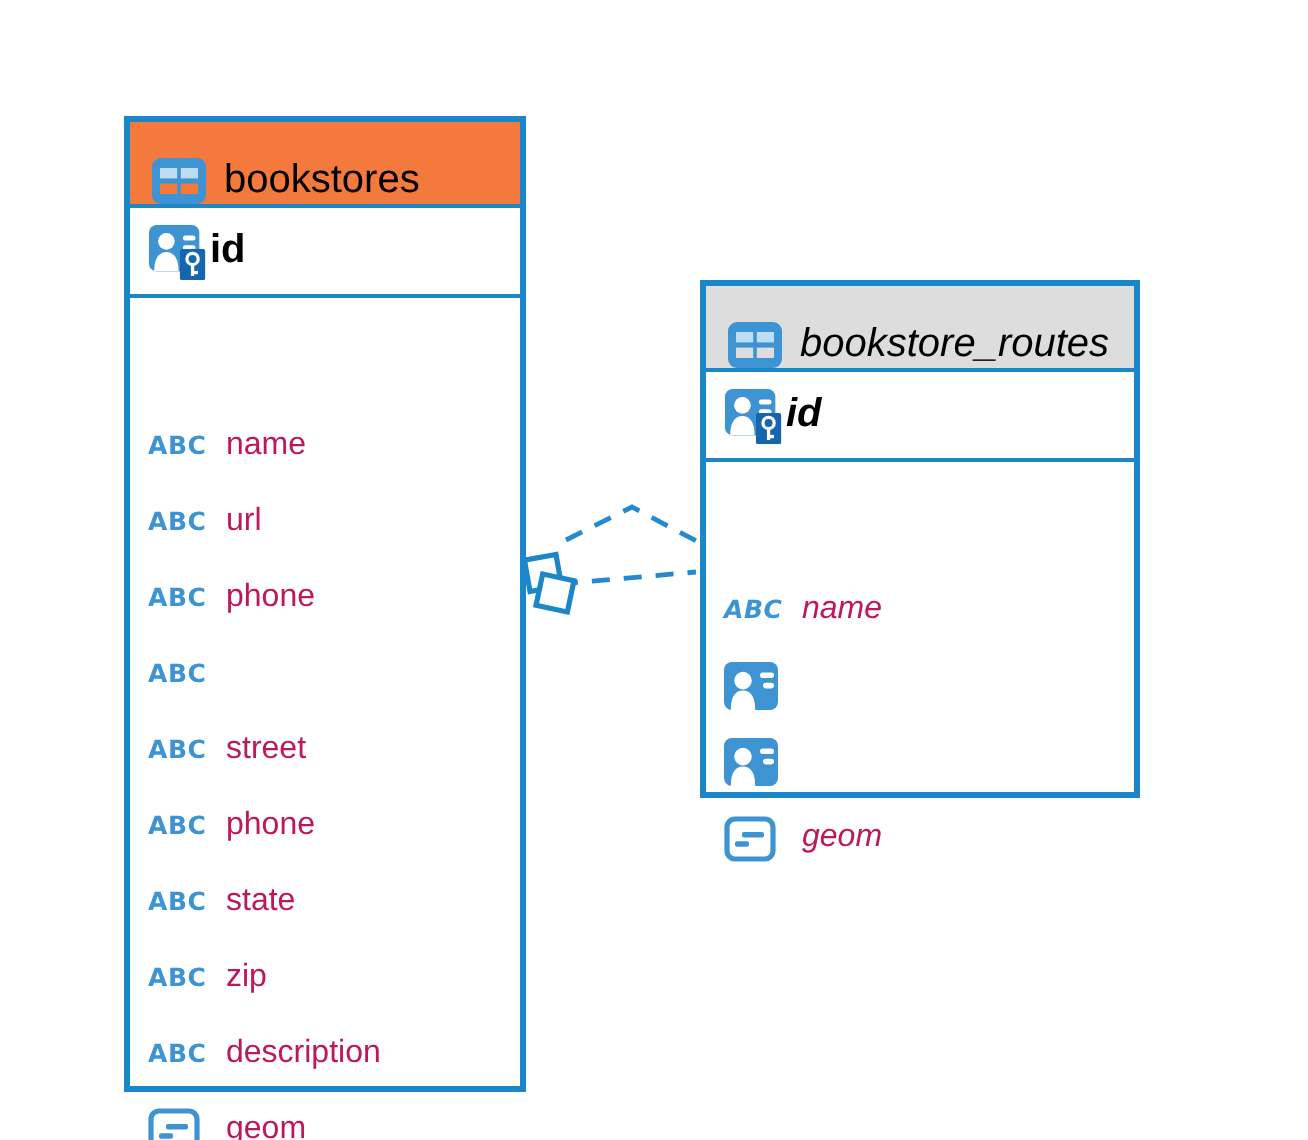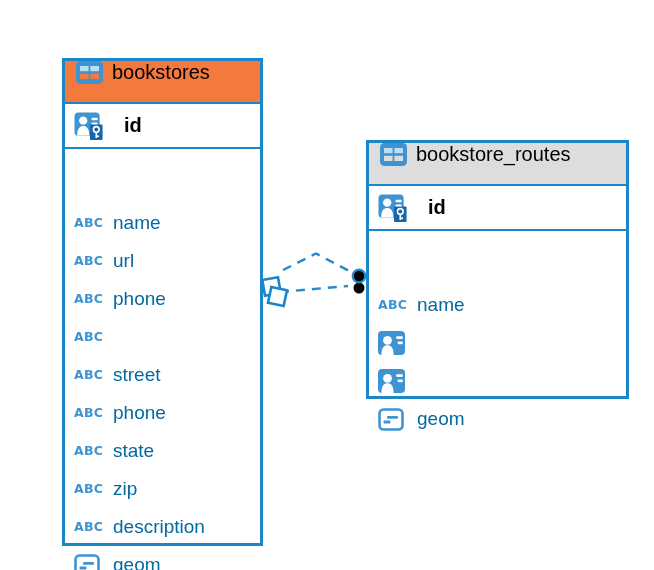--- a/index.html
+++ b/index.html
@@ -6,37 +6,37 @@
   .canvas {
     position:relative; width:654px; height:570px; background:#ffffff;
     font-family:"Liberation Sans", sans-serif; overflow:hidden;
   }
   .connector-layer { position:absolute; left:0; top:0; width:654px; height:570px; }
   .erd-table {
     position:absolute; background:#ffffff;
     border:3px solid #1B87C9; box-sizing:border-box;
   }
   .tbl-bookstores { left:62px; top:58px;  width:201px; height:488px; }
-  .tbl-routes     { left:366px; top:140px; width:263px; height:259px; }
+  .tbl-routes     { left:350px; top:140px; width:220px; height:259px;font-style:italic; }
   .hdr {
-    height:41px; display:flex; align-items:flex-start;
+    height:41px; display:flex; align-items:flex-end;
     padding-left:11px; gap:9px;
     border-bottom:2px solid #1B87C9;
     font-size:20px; color:#000;
   }
   .pk-row {
     height:43px; display:flex; align-items:center;
-    padding-left:9px; gap:19px;
+    padding-left:9px; gap:0;
     border-bottom:2px solid #1B87C9;
     font-size:20px; font-weight:700; color:#000;
   }
   .cols { padding:7px 0 6px 0;margin-top:48px; }
   .row { display:flex; align-items:center; height:38px; padding-left:9px; gap:8px; }
   .icon-box { width:31px; display:flex; align-items:center; flex:0 0 31px; }
-  .colname { font-size:19px; color:#0369a1; white-space:nowrap; }
+  .colname { font-size:16px; color:#be185d; white-space:nowrap; }
   .abc {
     font-family:"DejaVu Sans", sans-serif;
     font-size:12.5px; font-weight:800; letter-spacing:0.3px;
     color:#3E93D3; line-height:1;
   }
   .dash-link { stroke:#2489CE; stroke-width:2.4; stroke-dasharray:9 7; fill:none; }
 </style>
 </head>
 <body>
 

